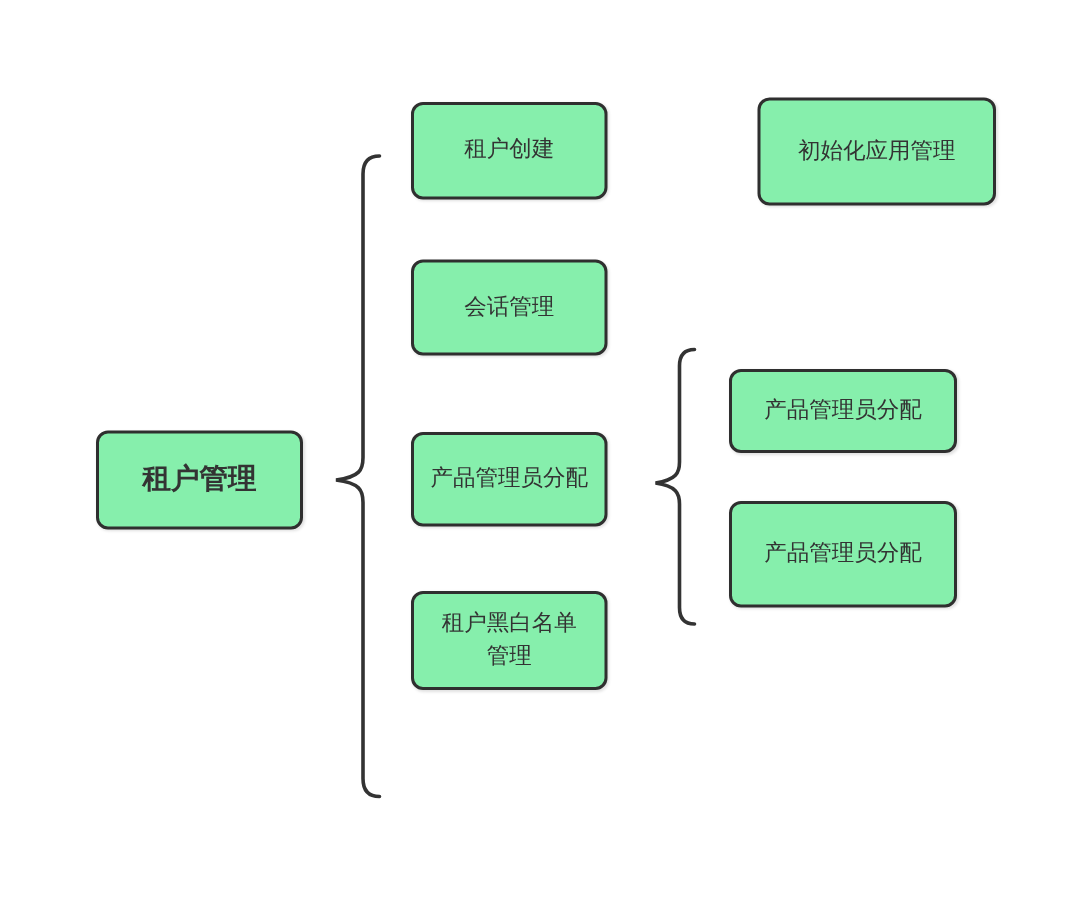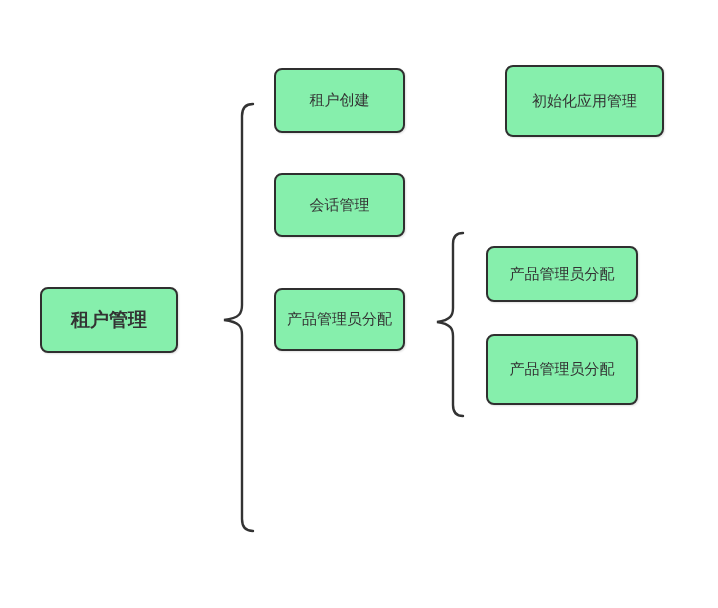--- a/index.html
+++ b/index.html
@@ -28,20 +28,21 @@
     color: #333333;
     font-size: 15px;
     line-height: 1.5;
     white-space: pre-line;
     box-shadow: 1px 1px 2px rgba(0,0,0,0.12);
     cursor: default;
   }
   .node.root {
     font-size: 19px;
     font-weight: bold;
+    margin-left: 24px;
   }
   .braces {
     position: absolute;
     left: 0;
     top: 0;
     width: 718px;
     height: 608px;
     pointer-events: none;
   }
   .braces path {
@@ -62,20 +63,22 @@
   </svg>
 
   <div class="node root" style="left:40px; top:287px; width:138px; height:66px;">租户管理</div>
 
   <div class="node" style="left:274px; top:68px; width:131px; height:65px;">租户创建</div>
 
   <div class="node" style="left:274px; top:173px; width:131px; height:64px;">会话管理</div>
 
   <div class="node" style="left:274px; top:288px; width:131px; height:63px;">产品管理员分配</div>
 
+  <div class="node" style="left:274px; top:394px; width:131px; height:66px;">租户黑白名单
+管理</div>
 
 
   <div class="node" style="left:485px; top:65px; width:159px; height:72px;margin-left:20px;">初始化应用管理</div>
 
   <div class="node" style="left:486px; top:246px; width:152px; height:56px;">产品管理员分配</div>
 
   <div class="node" style="left:486px; top:334px; width:152px; height:71px;">产品管理员分配</div>
 
 </div>
 

